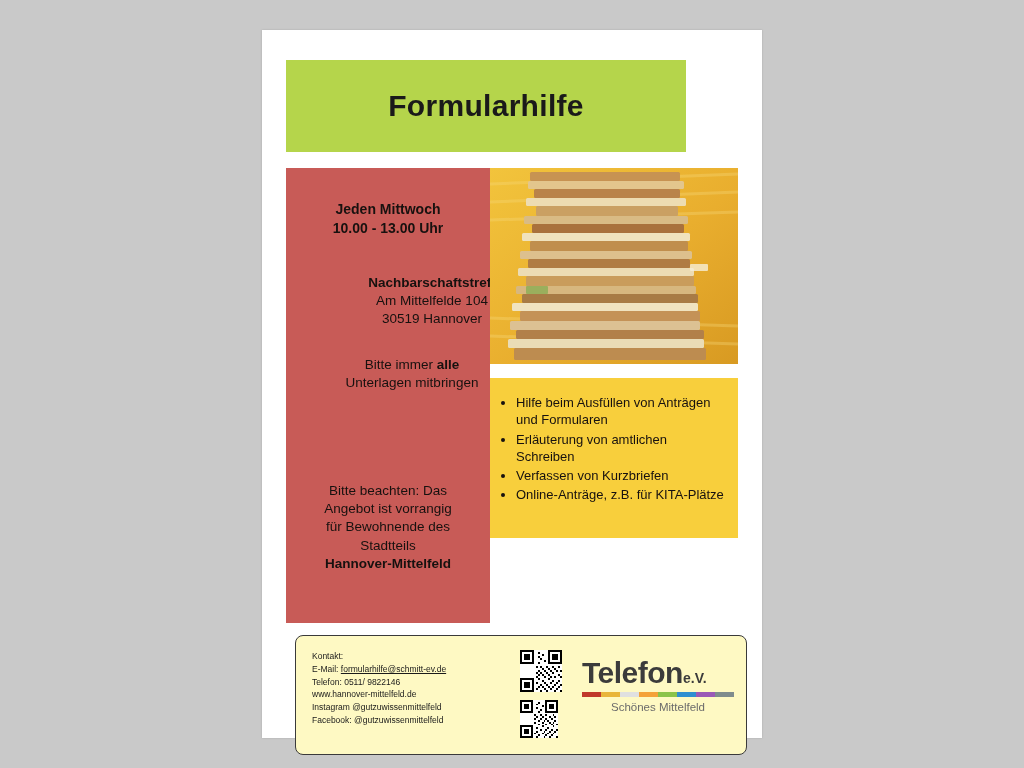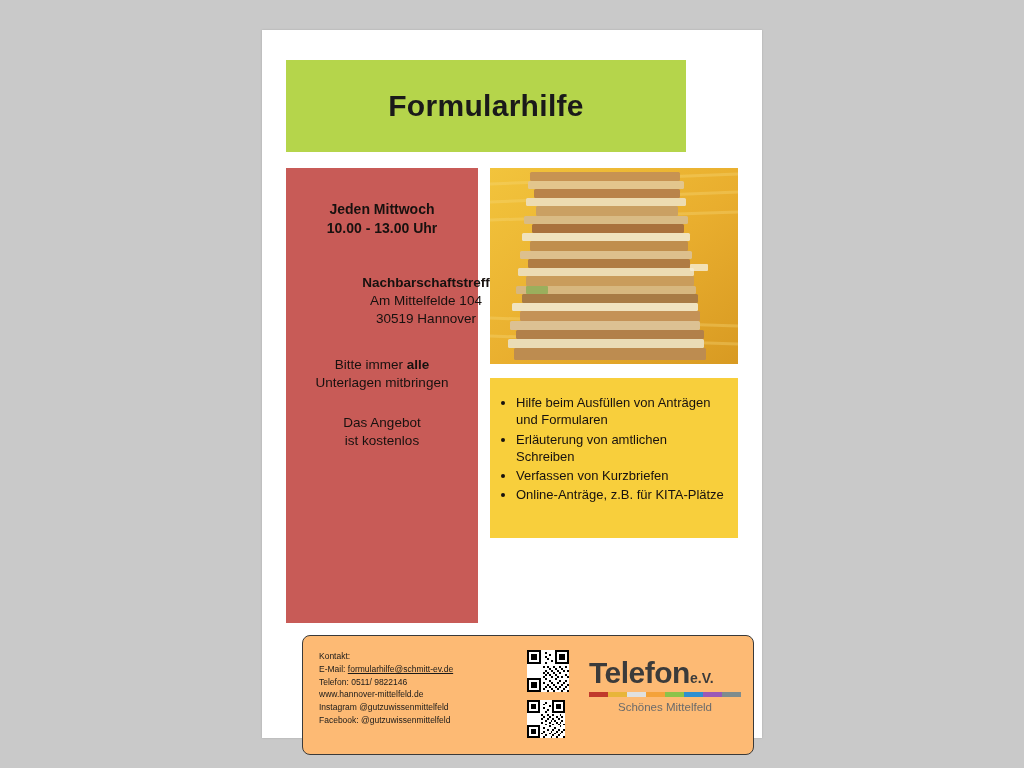--- a/index.html
+++ b/index.html
@@ -50,26 +50,27 @@
     position: absolute;
     left: 0px;
     top: 108px;
     width: 192px;
     height: 455px;
     background: #c85b57;
     color: #17110f;
     text-align: center;
     font-size: 13.5px;
     line-height: 1.30;
+    padding-left: 12px;
   }
   .red-panel .blk { position: absolute; width: 100%; left: 0; }
   .b1 { top: 32px; font-weight: bold; font-size: 14px; line-height: 1.35; }
   .b2 { top: 106px; line-height: 1.35; margin-left: 44px; }
   .b2 .hd { font-weight: bold; }
-  .b3 { top: 188px; line-height: 1.35; }
+  .b3 { top: 188px; line-height: 1.35; margin-left: 24px; }
   .b4 { top: 246px; line-height: 1.35; }
   .b5 { top: 314px; line-height: 1.35; }
   .b5 .hd { font-weight: bold; }
   b { font-weight: bold; }
   
   .photo {
     position: absolute;
     left: 204px;
     top: 108px;
     width: 248px;
@@ -91,27 +92,27 @@
   .yellow-panel ul {
     margin: 0;
     padding: 16px 14px 0 26px;
     font-size: 13px;
     line-height: 1.33;
   }
   .yellow-panel li { margin-bottom: 2px; }
   
   .footer-box {
     position: absolute;
-    left: 16px;
+    left: 9px;
     top: 575px;
     width: 452px;
     height: 120px;
     border: 1.4px solid #3a3a3a;
     border-radius: 8px;
-    background: #fdba74;
+    background: #fef9c3;
     box-sizing: border-box;
   }
   .contact {
     position: absolute;
     left: 16px;
     top: 14px;
     width: 200px;
     font-size: 8.5px;
     line-height: 1.5;
     color: #1a1a1a;
@@ -186,25 +187,28 @@
         <div class="hd">Nachbarschaftstreff</div>
         <div>Am Mittelfelde 104</div>
         <div>30519 Hannover</div>
       </div>
 
       <div class="blk b3">
         <div><span>Bitte immer </span><b>alle</b></div>
         <div>Unterlagen mitbringen</div>
       </div>
 
-      <div class="blk b4">
-        <div>Das Angebot</div>
-        <div>ist kostenlos</div>
-      </div>
-
+
+      <div class="blk b5">
+        <div>Bitte beachten: Das</div>
+        <div>Angebot ist vorrangig</div>
+        <div>für Bewohnende des</div>
+        <div>Stadtteils</div>
+        <div class="hd">Hannover-Mittelfeld</div>
+      </div>
     </div>
 
     <div class="photo">
       <svg width="248" height="196" viewBox="0 0 248 196">
         <defs>
           <linearGradient id="bg" x1="0" y1="0" x2="1" y2="1">
             <stop offset="0%" stop-color="#f2c43c"></stop>
             <stop offset="55%" stop-color="#e9ae2e"></stop>
             <stop offset="100%" stop-color="#d89a22"></stop>
           </linearGradient>

